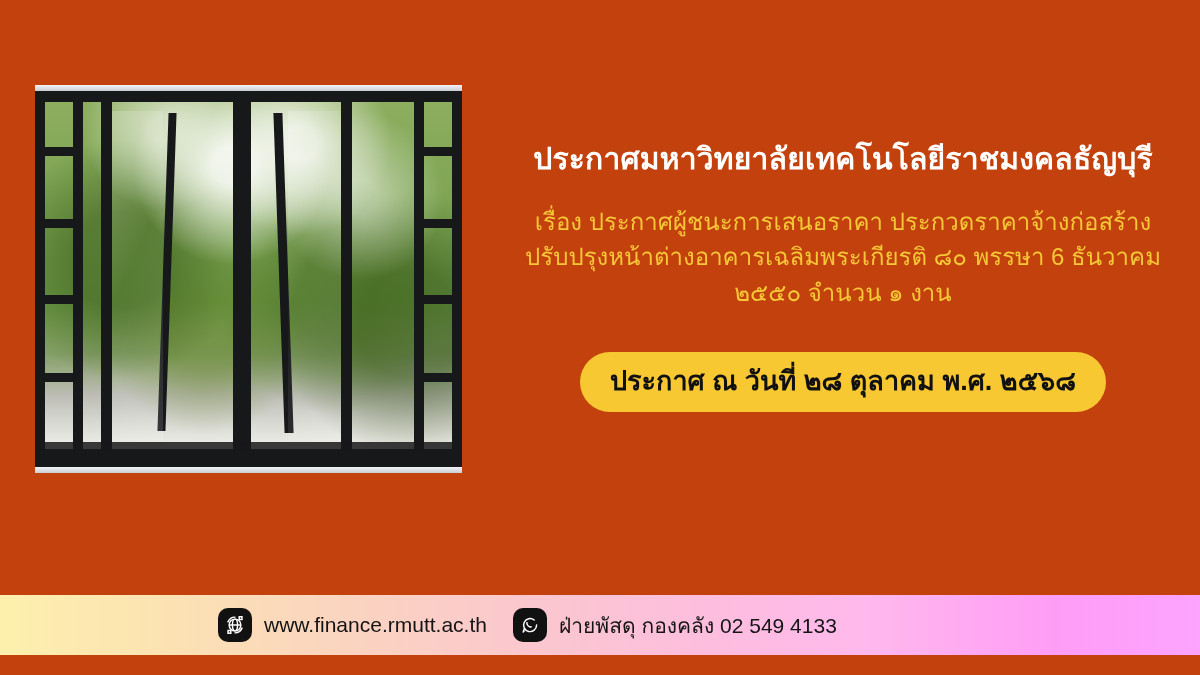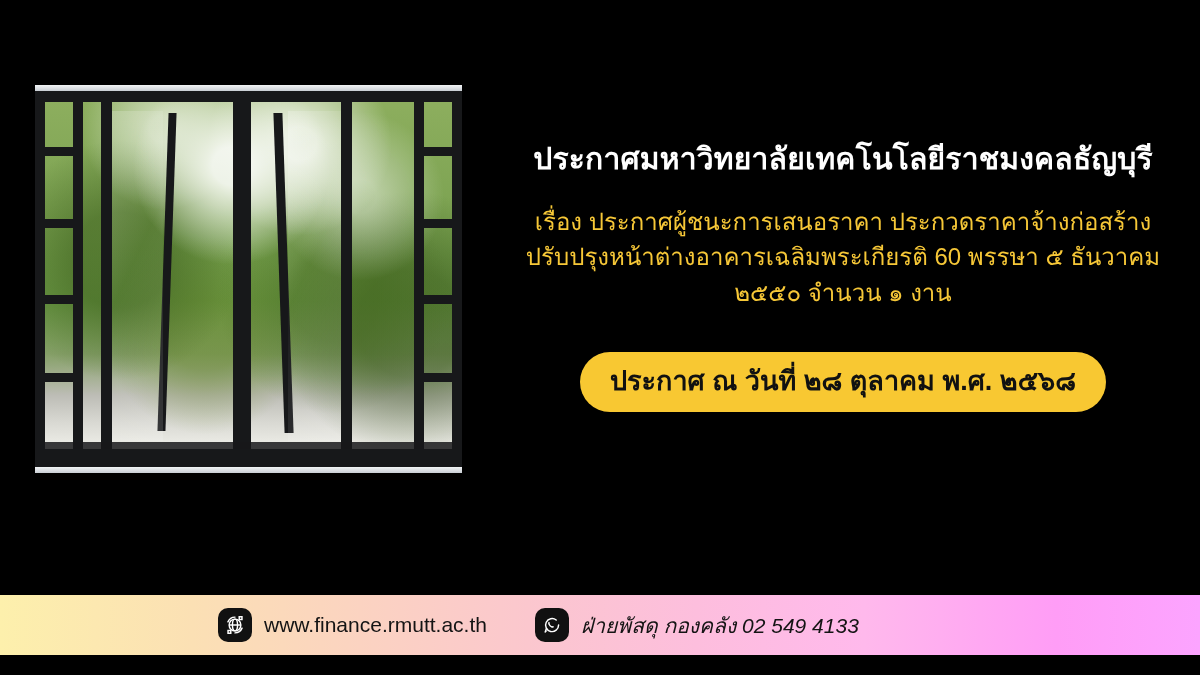--- a/index.html
+++ b/index.html
@@ -9,21 +9,21 @@
   }
   body {
     font-family: "Liberation Sans", "DejaVu Sans", sans-serif;
   }
 
   #poster {
     position: relative;
     width: 1200px;
     height: 675px;
     overflow: hidden;
-    background: #000000;
+    background: #c2410c;
   }
 
   
   .photo-frame {
     position: absolute;
     left: 35px;
     top: 85px;
     width: 427px;
     height: 388px;
     background: #0a4eae;
@@ -158,21 +158,21 @@
     display: flex;
     align-items: center;
     padding-left: 218px;
     box-sizing: border-box;
   }
   .footer-item {
     display: flex;
     align-items: center;
     gap: 12px;
   }
-  .footer-item + .footer-item { margin-left: 48px; font-style: italic; }
+  .footer-item + .footer-item { margin-left: 26px; }
   .footer-text {
     font-size: 21px;
     color: #141414;
     font-weight: 500;
     white-space: nowrap;
   }
   .fico {
     width: 34px;
     height: 34px;
     border-radius: 10px;
@@ -226,21 +226,21 @@
     </div>
     <div class="bottom-strip"></div>
   </div>
 
   <div class="content">
 
     <div class="headline">ประกาศมหาวิทยาลัยเทคโนโลยีราชมงคลธัญบุรี</div>
 
     <div class="subject">
       <span class="line">เรื่อง ประกาศผู้ชนะการเสนอราคา ประกวดราคาจ้างก่อสร้าง</span>
-      <span class="line">ปรับปรุงหน้าต่างอาคารเฉลิมพระเกียรติ 60 พรรษา ๕ ธันวาคม</span>
+      <span class="line">ปรับปรุงหน้าต่างอาคารเฉลิมพระเกียรติ ๘๐ พรรษา 6 ธันวาคม</span>
       <span class="line">๒๕๕๐  จำนวน ๑ งาน</span>
     </div>
 
 
     <div class="date-badge-wrap">
       <span class="date-badge">ประกาศ ณ วันที่  ๒๘  ตุลาคม พ.ศ. ๒๕๖๘</span>
     </div>
   </div>
 
   <div class="footer">

